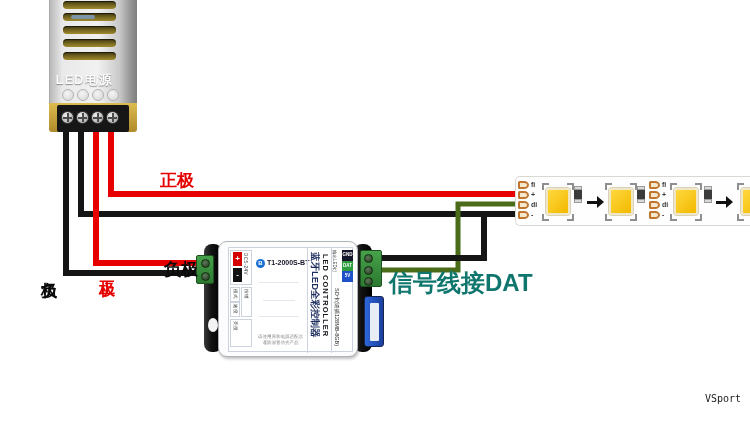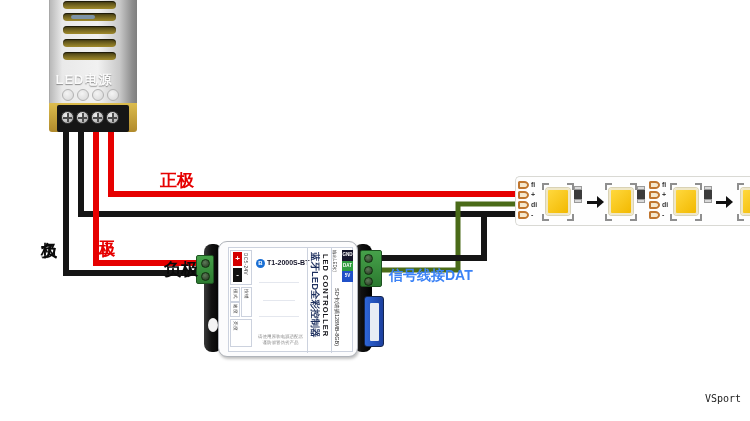--- a/index.html
+++ b/index.html
@@ -84,21 +84,21 @@
   .c-br { right:0; bottom:0; border-right-width:2px; border-bottom-width:2px; }
   .res { position:absolute; width:12px; height:17px; }
   .res-cap { position:absolute; left:2px; width:8px; height:4px; background:#d9d9d9; border:1px solid #9a9a9a; }
   .res-body { position:absolute; left:2px; top:4px; width:8px; height:9px; background:#3b3b3b; }
   .arrow { position:absolute; width:17px; height:12px; }
   .arrow .shaft { position:absolute; left:0; top:4.5px; width:11px; height:3px; background:#111; }
   .arrow .head { position:absolute; left:10px; top:0; width:0; height:0;
     border-left:7px solid #111; border-top:6px solid transparent; border-bottom:6px solid transparent; }
 
   
-  .wlabel { z-index:4; font-weight:bold; white-space:nowrap; }
+  .wlabel { z-index:4; font-weight:bold; white-space:nowrap;text-align:right; }
   .watermark { z-index:4; font-family:"DejaVu Sans Mono", monospace; font-size:10px; color:#222; }
 </style>
 </head>
 <body>
 
 <div id="canvas">
 
   <svg id="wires" width="750" height="421">
     <polyline points="81,118 81,214 518,214" fill="none" stroke="#151515" stroke-width="6"></polyline>
     <polyline points="111,118 111,194 518,194" fill="none" stroke="#e60000" stroke-width="6"></polyline>
@@ -277,16 +277,16 @@
       <div class="arrow" style="left: 200px; top: 19px;">
         <div class="shaft"></div>
         <div class="head"></div>
       </div>
     </div>
 
   <div class="abs wlabel" style="left: 160px; top: 169px; font-size: 17px; color: rgb(230, 0, 0);">正极</div>
   <div class="abs wlabel" style="left: 164px; top: 215px; font-size: 17px; color: rgb(10, 10, 10); margin-top: 43px;">负极</div>
   <div class="abs wlabel vupright" style="left: 38px; top: 229px; font-size: 16px; height: 40px; color: rgb(10, 10, 10);">负极</div>
   <div class="abs wlabel vupright" style="left: 96px; top: 228px; font-size: 16px; height: 40px; color: rgb(230, 0, 0);">正极</div>
-  <div class="abs wlabel" style="left: 389px; top: 267px; font-size: 14px; color: #3b82f6;">信号线接DAT</div>
+  <div class="abs wlabel" style="left: 389px; top: 267px; font-size: 24px; color: #0f766e;">信号线接DAT</div>
   <div class="abs watermark" style="left:705px;top:393px">VSport</div>
 
 </div>
 
 </body></html>

